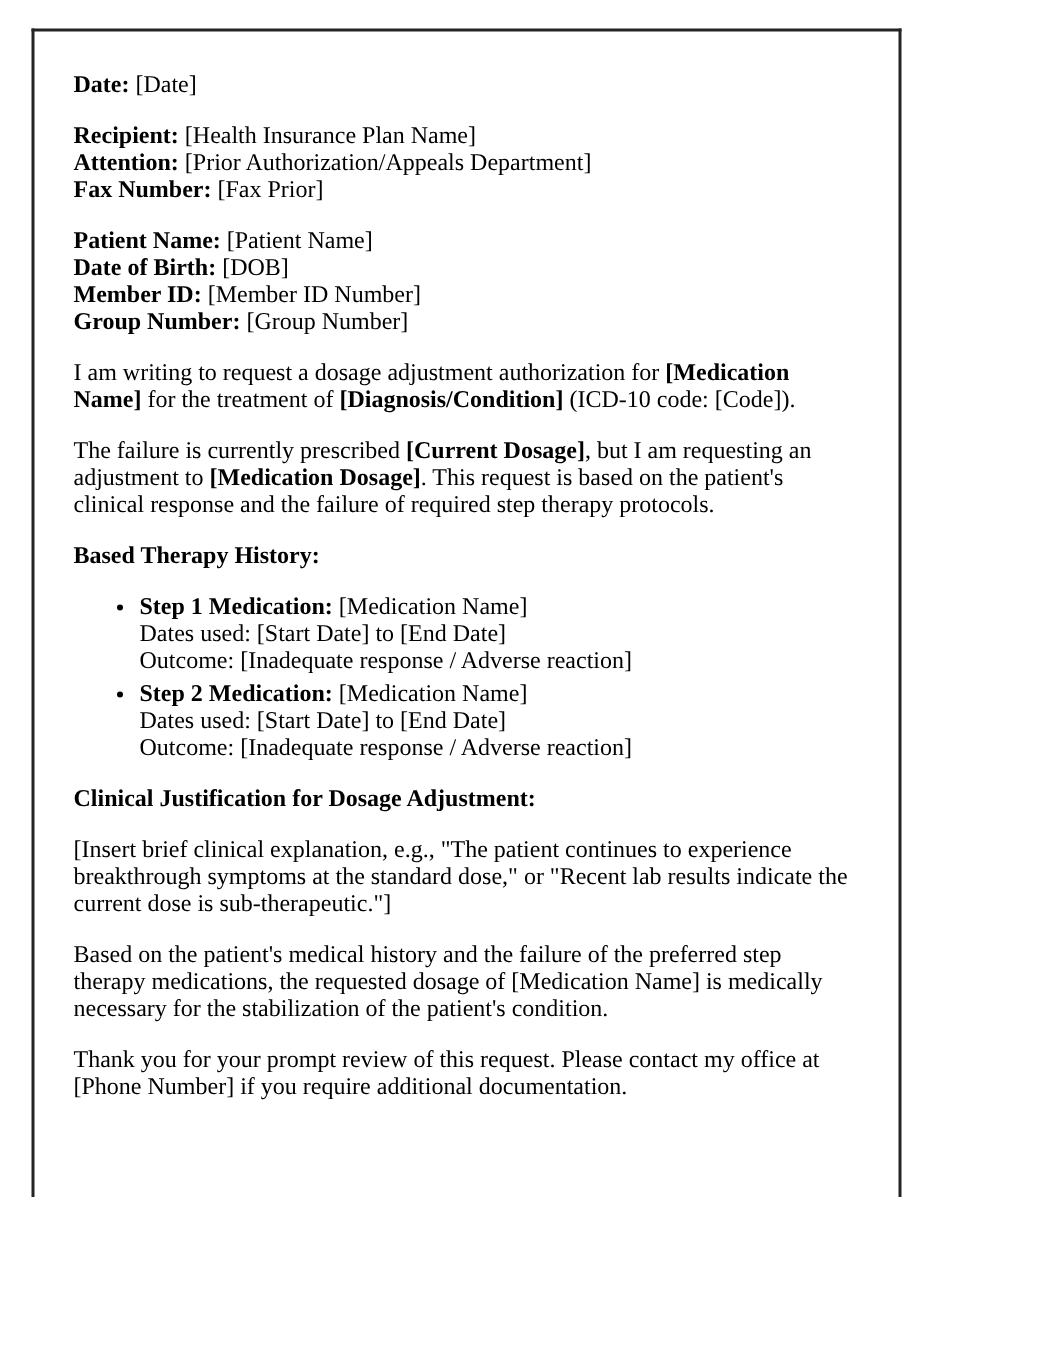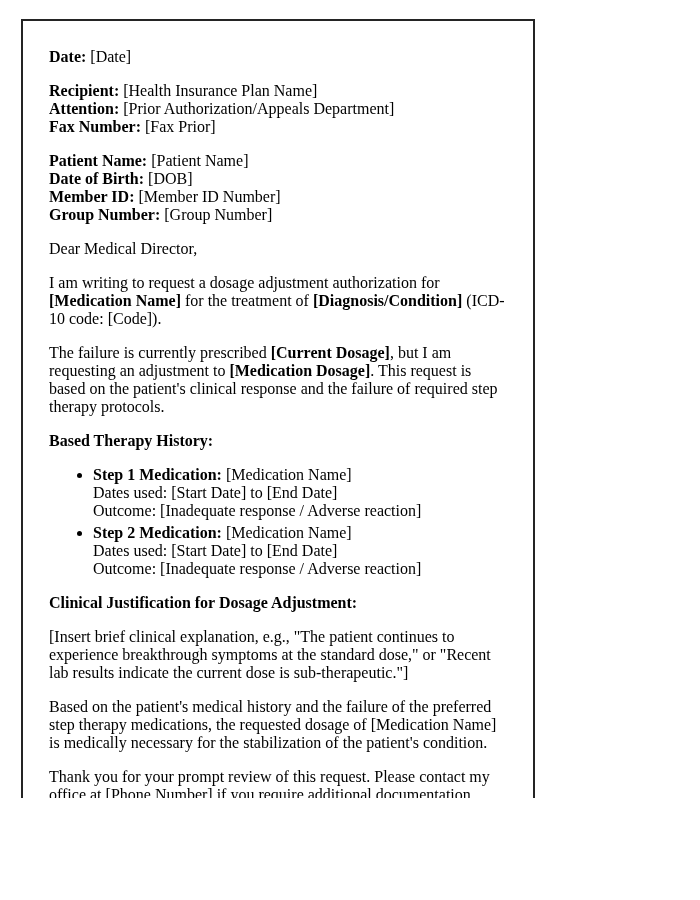--- a/index.html
+++ b/index.html
@@ -12,21 +12,21 @@
     width: 700px;
     height: 900px;
     font-family: "Liberation Serif", "DejaVu Serif", serif;
     color: #000000;
     overflow: hidden;
   }
   .doc-frame {
     position: absolute;
     left: 21px;
     top: 19px;
-    width: 514px;
+    width: 580px;
     height: 779px;            
     box-sizing: border-box;
     border: 2px solid #242424;
     border-bottom: none;
     background: #ffffff;
     padding: 27px 26px 0 26px;
     overflow: hidden;
   }
   .para {
     margin: 0 0 16px 0;
@@ -57,21 +57,20 @@
         <div class="line"><strong>Recipient:</strong><span> [Health Insurance Plan Name]</span></div>
         <div class="line"><strong>Attention:</strong><span> [Prior Authorization/Appeals Department]</span></div>
         <div class="line"><strong>Fax Number:</strong><span> [Fax Prior]</span></div>
       </div>
       <div class="para">
         <div class="line"><strong>Patient Name:</strong><span> [Patient Name]</span></div>
         <div class="line"><strong>Date of Birth:</strong><span> [DOB]</span></div>
         <div class="line"><strong>Member ID:</strong><span> [Member ID Number]</span></div>
         <div class="line"><strong>Group Number:</strong><span> [Group Number]</span></div>
       </div>
-      <div class="para"><span>Dear Medical Director,</span></div>
       <div class="para"><span>I am writing to request a dosage adjustment authorization for </span><strong>[Medication Name]</strong><span> for the treatment of </span><strong>[Diagnosis/Condition]</strong><span> (ICD-10 code: [Code]).</span></div>
       <div class="para"><span>The failure is currently prescribed </span><strong>[Current Dosage]</strong><span>, but I am requesting an adjustment to </span><strong>[Medication Dosage]</strong><span>. This request is based on the patient's clinical response and the failure of required step therapy protocols.</span></div>
       <div class="para"><strong>Based Therapy History:</strong></div>
       <ul class="steps">
         <li>
           <div class="line"><strong>Step 1 Medication:</strong><span> [Medication Name]</span></div>
           <div class="line"><span>Dates used: [Start Date] to [End Date]</span></div>
           <div class="line"><span>Outcome: [Inadequate response / Adverse reaction]</span></div>
         </li>
         <li>

